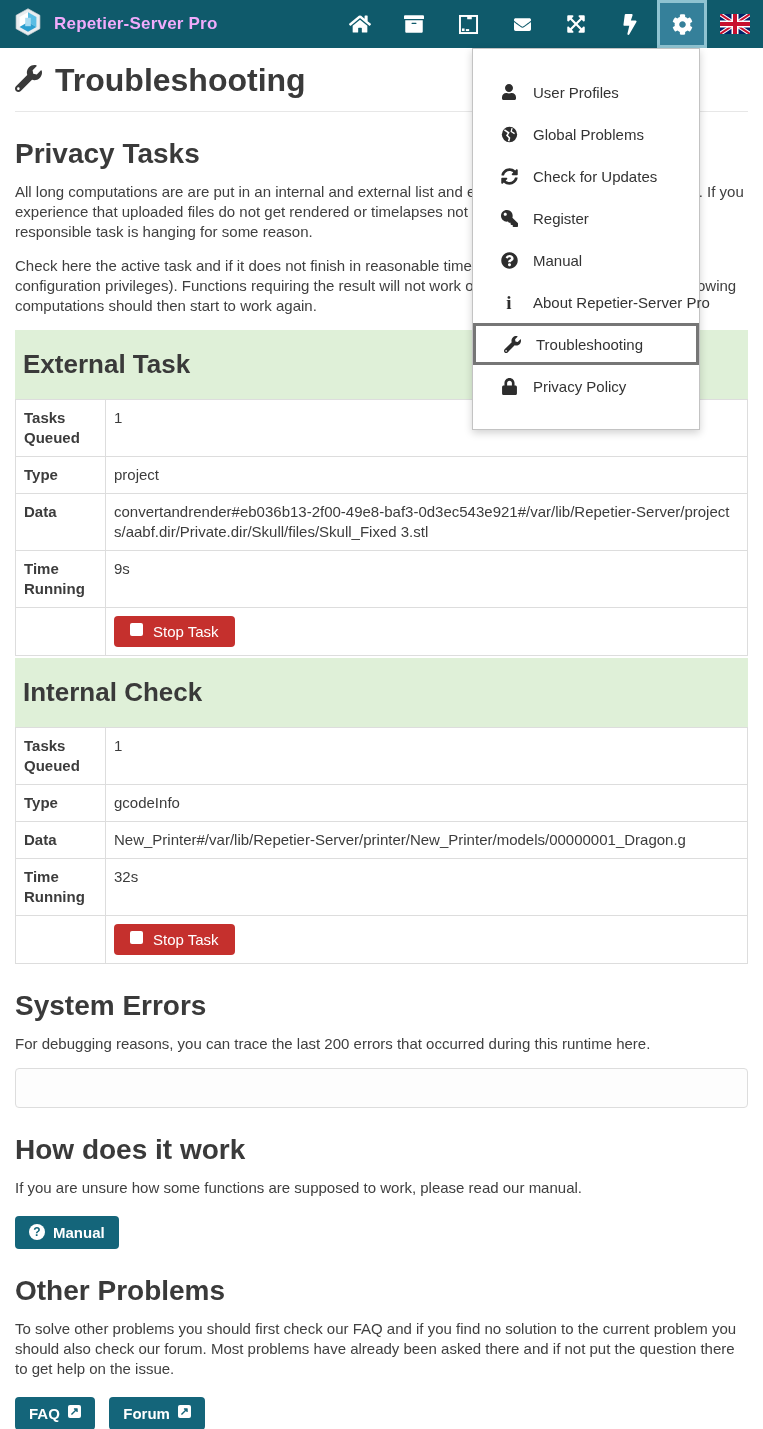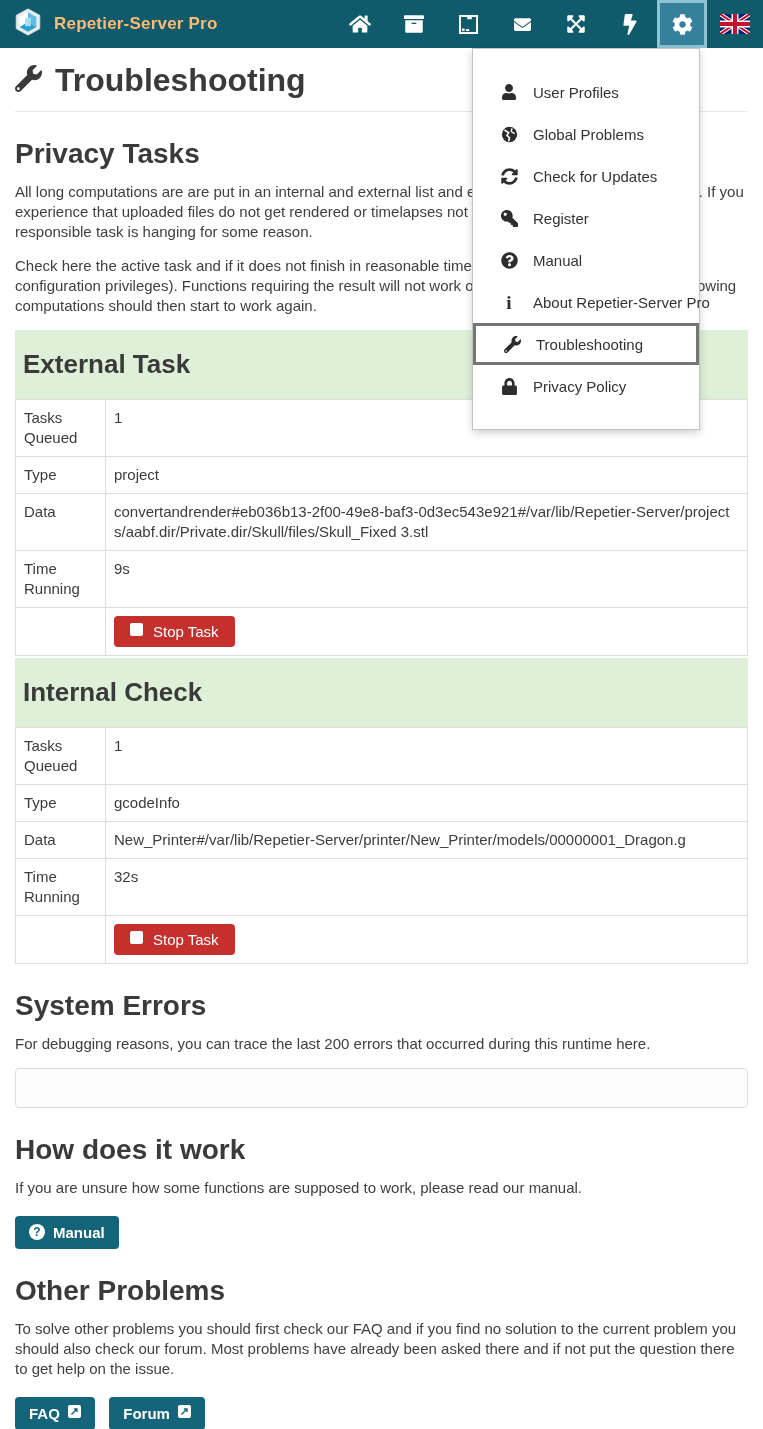--- a/index.html
+++ b/index.html
@@ -13,21 +13,21 @@
     overflow: hidden;
     position: relative;
   }
   
   .navbar {
     height: 48px;
     background: #0f5a6b;
     display: flex;
     align-items: center;
     padding-left: 14px;
-    color: #fdba74;
+    color: #f0abfc;
   }
   .brand { display: flex; align-items: center; gap: 12px; }
   .brand-title { font-size: 17px; font-weight: 700; letter-spacing: .2px; }
   .nav-icons { margin-left: auto; display: flex; align-items: center; height: 48px; }
   .nav-btn {
     width: 54px; height: 48px;
     display: flex; align-items: center; justify-content: center;
     color: #ffffff; cursor: pointer; background: transparent; border: none;
   }
   .nav-btn svg { display: block; }
@@ -76,21 +76,21 @@
     background: #dff0d8;
     padding: 19px 8px;
   }
   .panel-heading .ph-text { font-size: 26px; font-weight: 700; color: #3a3a3a; }
   table.task-table { width: 100%; border-collapse: collapse; background: #fff; }
   table.task-table td {
     border: 1px solid #dddddd;
     font-size: 15px; line-height: 20px;
     padding: 8px; vertical-align: top; color: #3c3c3c;
   }
-  td.cell-label { width: 90px; font-weight: 400; }
+  td.cell-label { width: 90px; font-weight: 700; }
   td.cell-value.breakall { word-break: break-all; }
   .btn {
     display: inline-flex; align-items: flex-start;
     border: none; border-radius: 4px; cursor: pointer;
     font-family: "Liberation Sans", sans-serif;
   }
   .btn-danger {
     background: #c5302d; color: #ffffff;
     font-size: 15px; padding: 7px 16px;
   }

